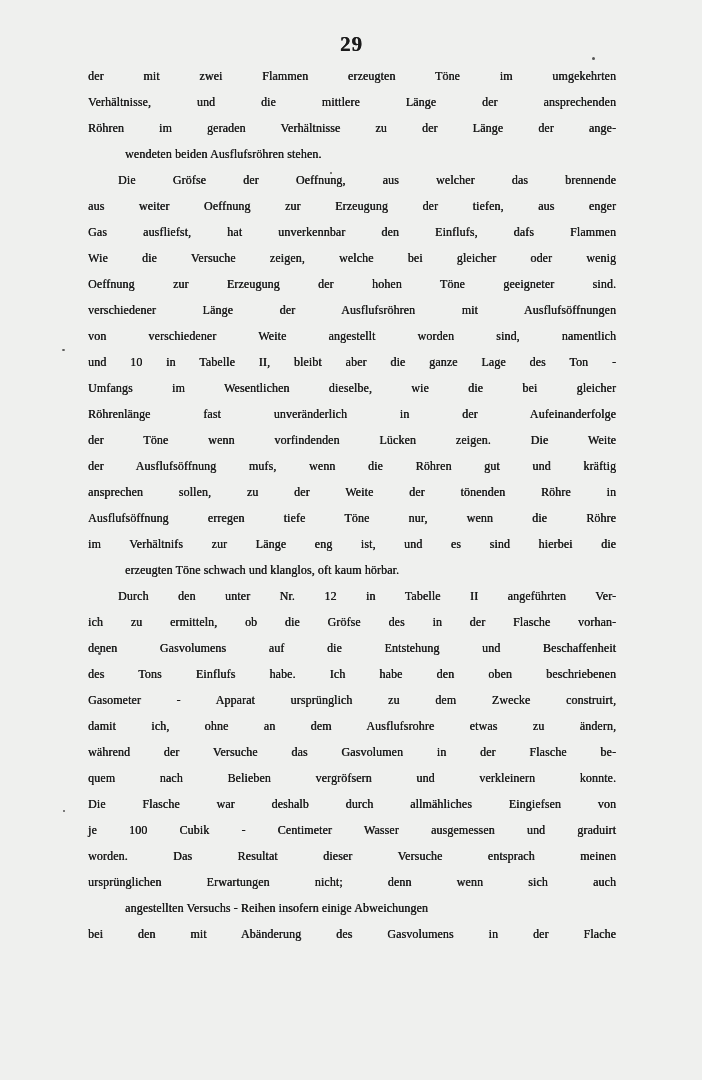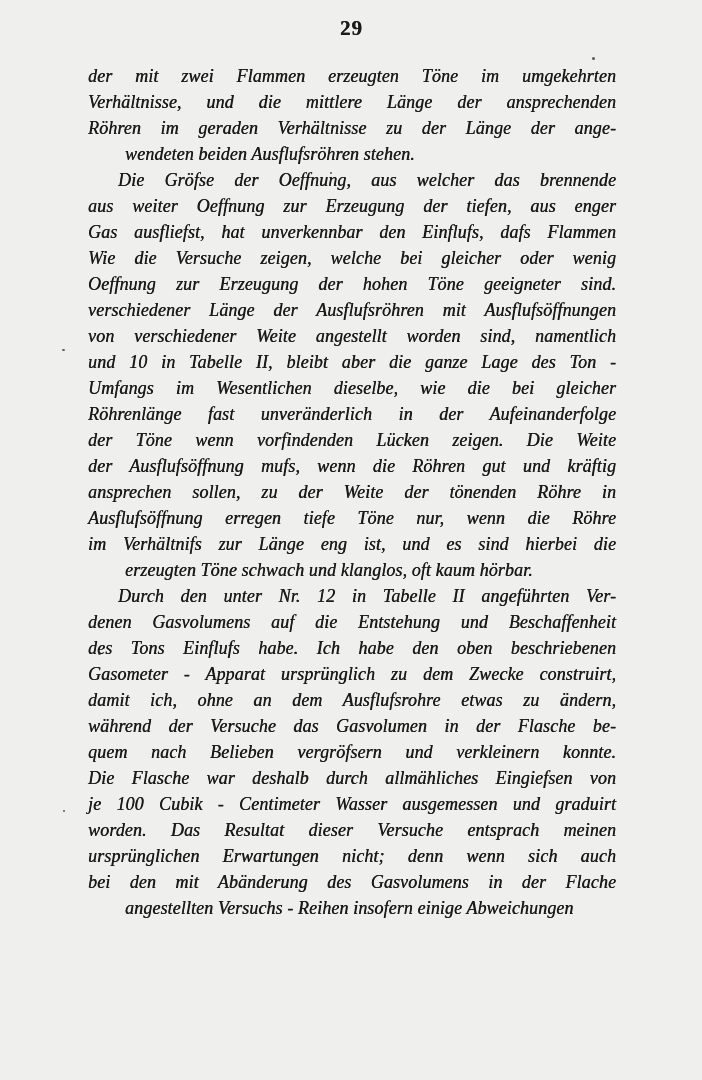--- a/index.html
+++ b/index.html
@@ -7,48 +7,47 @@
     position: relative;
     width: 702px;
     height: 1080px;
     background: #eff0ee;
     overflow: hidden;
     font-family: "Liberation Serif", serif;
     color: #1b1b1b;
   }
   .page-number {
     position: absolute;
-    top: 16px;
+    top: 32px;
     left: 88px;
     width: 527px;
     text-align: center;
     font-size: 21px;
     font-weight: bold;
     letter-spacing: 1px;
     text-shadow: 0.3px 0 0 currentColor;
   }
   .text-block {
     position: absolute;
     top: 63px;
     left: 88px;
     width: 528px;
   }
   .paragraph { margin: 0; padding: 0; }
   .line {
     height: 26px;
     line-height: 26px;
-    font-size: 18px;
+    font-size: 12px;
     text-align: justify;
     text-align-last: justify;
     text-justify: inter-word;
     white-space: normal;
     overflow: visible;
     text-shadow: 0.35px 0 0 currentColor;
     letter-spacing: 0.1px;
-    font-style: italic;
   }
   .line.indent { text-indent: 30px; }
   .line.last {
     text-align: left;
     text-align-last: left;
     margin-left: 37px;
   }
   .speck {
     position: absolute;
     background: rgba(35, 35, 35, 0.75);
@@ -81,32 +80,33 @@
         <div class="line">Röhrenlänge fast unveränderlich in der Aufeinanderfolge</div>
         <div class="line">der Töne wenn vorfindenden Lücken zeigen.  Die Weite</div>
         <div class="line">der Ausflufsöffnung mufs, wenn die Röhren gut und kräftig</div>
         <div class="line">ansprechen sollen, zu der Weite der tönenden Röhre in</div>
         <div class="line">Ausflufsöffnung erregen tiefe Töne nur, wenn die Röhre</div>
         <div class="line">im Verhältnifs zur Länge eng ist, und es sind hierbei die</div>
         <div class="line last">erzeugten Töne schwach und klanglos, oft kaum hörbar.</div>
       </div>
       <div class="paragraph">
         <div class="line indent">Durch den unter Nr. 12 in Tabelle II angeführten Ver-</div>
+        <div class="line">ich zu ermitteln, ob die Gröfse des in der Flasche vorhan-</div>
         <div class="line">denen Gasvolumens auf die Entstehung und Beschaffenheit</div>
         <div class="line">des Tons Einflufs habe.  Ich habe den oben beschriebenen</div>
         <div class="line">Gasometer - Apparat ursprünglich zu dem Zwecke construirt,</div>
         <div class="line">damit ich, ohne an dem Ausflufsrohre etwas zu ändern,</div>
         <div class="line">während der Versuche das Gasvolumen in der Flasche be-</div>
         <div class="line">quem nach Belieben vergröfsern und verkleinern konnte.</div>
         <div class="line">Die Flasche war deshalb durch allmähliches Eingiefsen von</div>
         <div class="line">je 100 Cubik - Centimeter Wasser ausgemessen und graduirt</div>
         <div class="line">worden.  Das Resultat dieser Versuche entsprach meinen</div>
         <div class="line">ursprünglichen Erwartungen nicht;  denn wenn sich auch</div>
+        <div class="line last">angestellten Versuchs - Reihen insofern einige Abweichungen</div>
         <div class="line">bei den mit Abänderung des Gasvolumens in der Flache</div>
-        <div class="line last">angestellten Versuchs - Reihen insofern einige Abweichungen</div>
       </div>
     </div>
 
   <div class="speck" style="left:592px; top:57px;  width:3px; height:3px;"></div>
   <div class="speck" style="left:330px; top:172px; width:2px; height:2px;"></div>
   <div class="speck" style="left:62px;  top:349px; width:3px; height:2px;"></div>
   <div class="speck" style="left:98px;  top:652px; width:3px; height:3px;"></div>
   <div class="speck" style="left:63px;  top:810px; width:2px; height:2px;"></div>
 </div>
 

